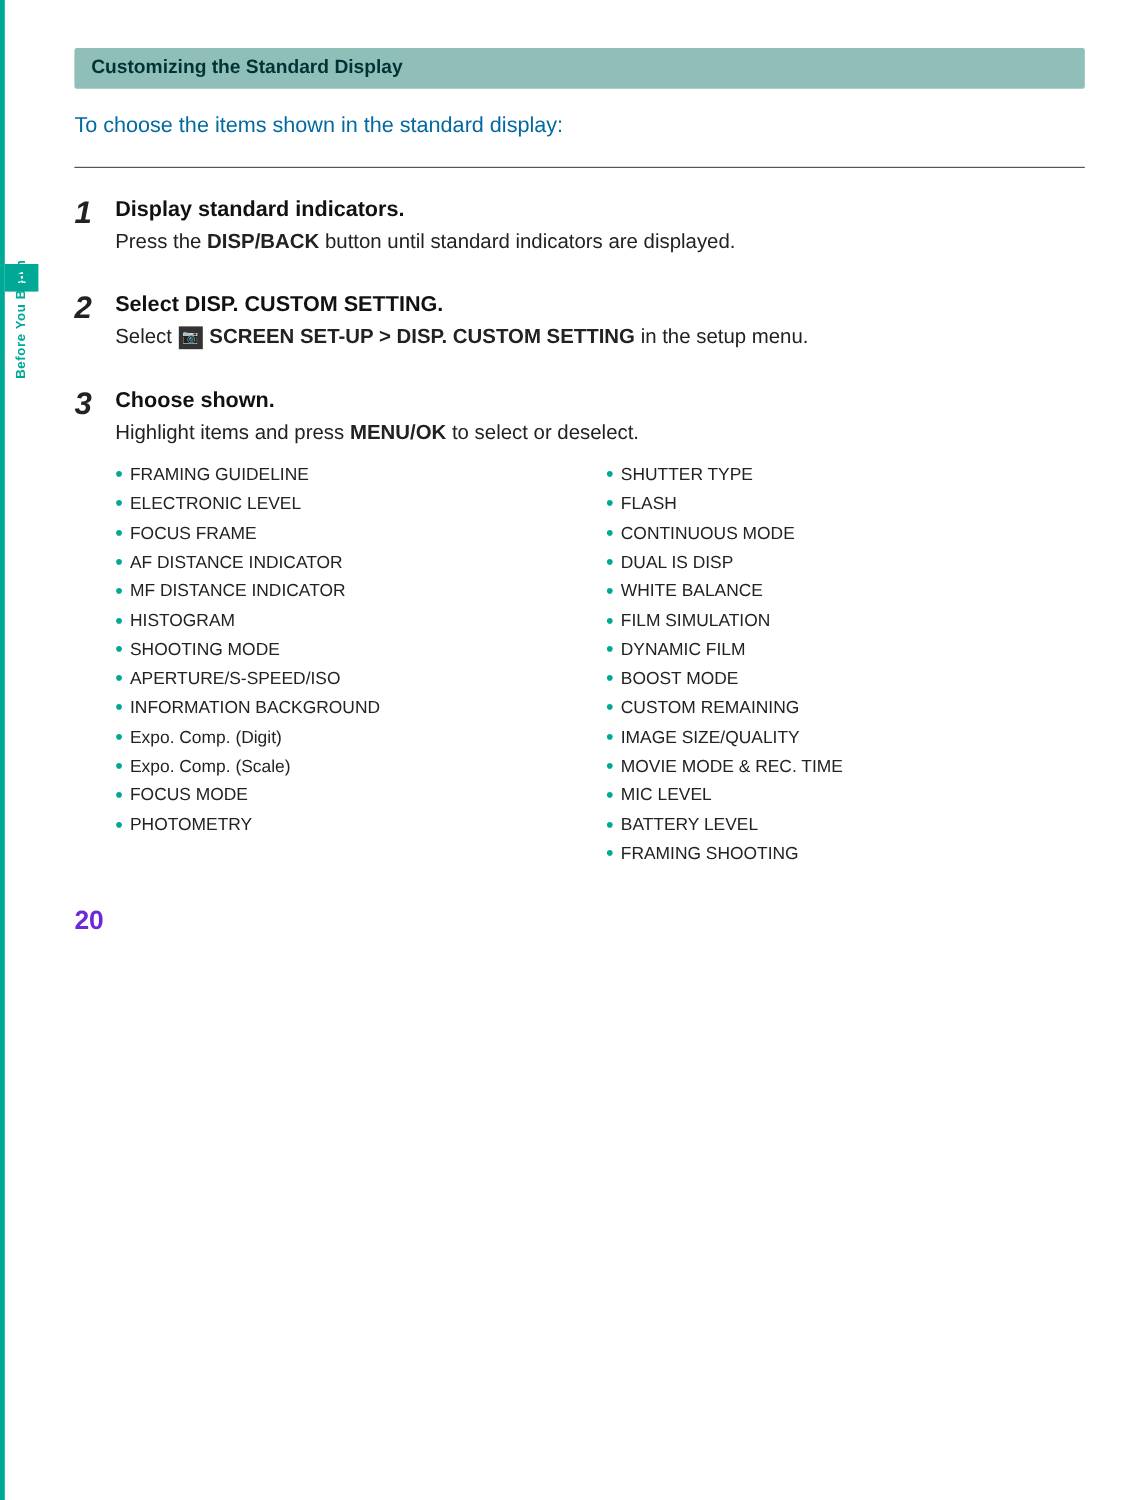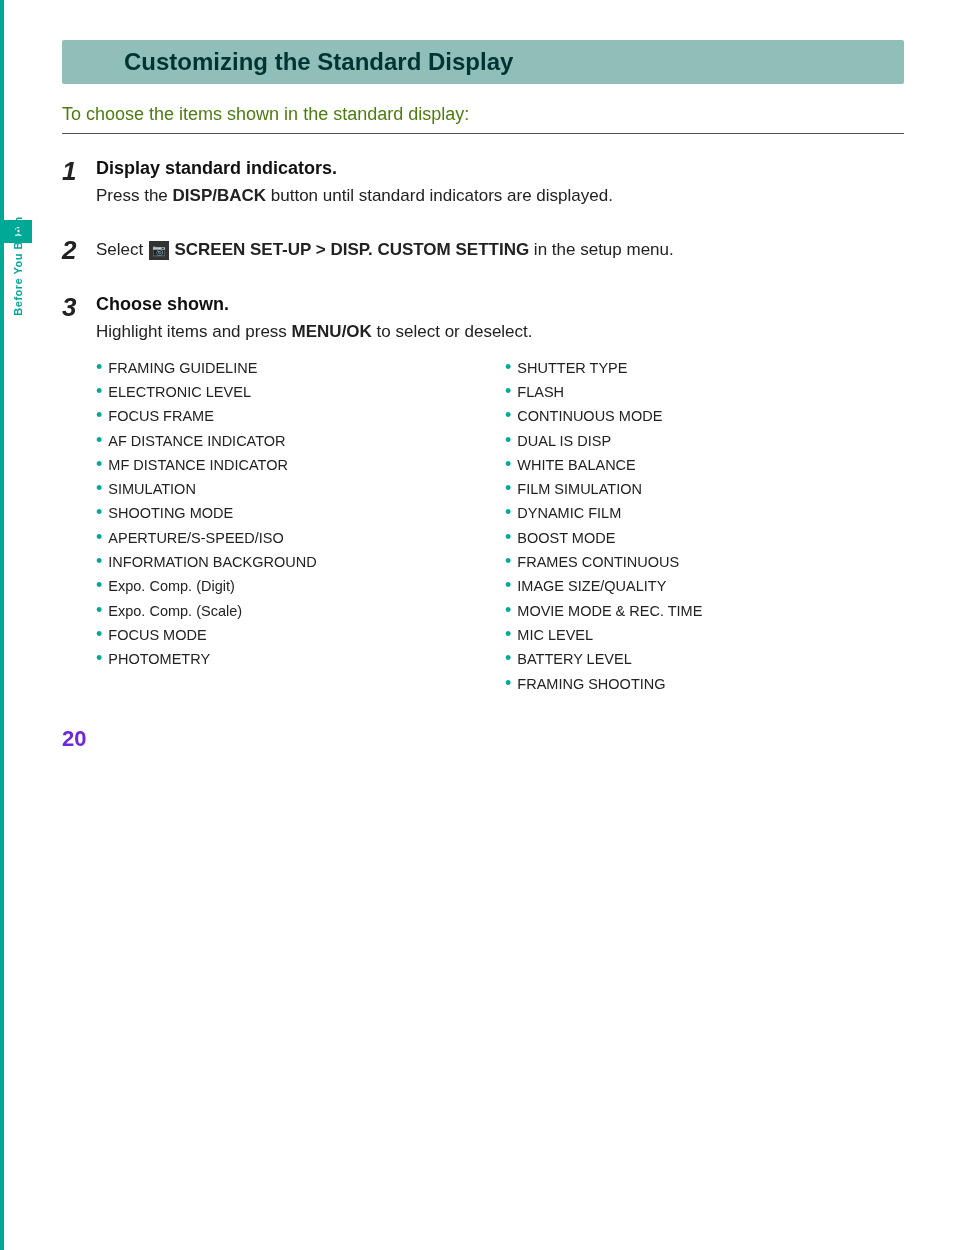--- a/index.html
+++ b/index.html
@@ -57,30 +57,29 @@
     
     .header-banner {
       background: #8fbfb8;
       padding: 8px 14px;
       margin-bottom: 20px;
       border-radius: 2px;
     }
 
     .header-banner h1 {
       color: #003333;
-      font-size: 24px;
-      font-weight: bold;
-      margin-left: 48px;
+      font-size: 16px;
+      font-weight: bold;
     }
 
     
     .intro-text {
       font-size: 18px;
-      color: #4d7c0f;
-      margin-bottom: 8px;
+      color: #0369a1;
+      margin-bottom: 24px;
     }
 
     
     .divider {
       border: none;
       border-top: 1.5px solid #555;
       margin-bottom: 24px;
     }
 
     
@@ -191,20 +190,21 @@
       <div class="step-title">Display standard indicators.</div>
       <div class="step-body">
         Press the <span class="bold">DISP/BACK</span> button until standard indicators are displayed.
       </div>
     </div>
   </div>
 
   <div class="step">
     <div class="step-number">2</div>
     <div class="step-content">
+      <div class="step-title">Select <span>DISP. CUSTOM SETTING</span>.</div>
       <div class="step-body">
         Select <span class="icon-box">📷</span> <span class="bold">SCREEN SET-UP &gt; DISP. CUSTOM SETTING</span> in the setup menu.
       </div>
     </div>
   </div>
 
   <div class="step">
     <div class="step-number">3</div>
     <div class="step-content">
       <div class="step-title">Choose shown.</div>
@@ -229,21 +229,21 @@
             <li>
               <span class="bullet-dot">•</span>
               <span>AF DISTANCE INDICATOR</span>
             </li>
             <li>
               <span class="bullet-dot">•</span>
               <span>MF DISTANCE INDICATOR</span>
             </li>
             <li>
               <span class="bullet-dot">•</span>
-              <span>SIMULATION</span>
+              <span>HISTOGRAM</span>
             </li>
             <li>
               <span class="bullet-dot">•</span>
               <span>SHOOTING MODE</span>
             </li>
             <li>
               <span class="bullet-dot">•</span>
               <span>APERTURE/S-SPEED/ISO</span>
             </li>
             <li>
@@ -295,21 +295,21 @@
             <li>
               <span class="bullet-dot">•</span>
               <span>DYNAMIC FILM</span>
             </li>
             <li>
               <span class="bullet-dot">•</span>
               <span>BOOST MODE</span>
             </li>
             <li>
               <span class="bullet-dot">•</span>
-              <span>FRAMES CONTINUOUS</span>
+              <span>CUSTOM REMAINING</span>
             </li>
             <li>
               <span class="bullet-dot">•</span>
               <span>IMAGE SIZE/QUALITY</span>
             </li>
             <li>
               <span class="bullet-dot">•</span>
               <span>MOVIE MODE &amp; REC. TIME</span>
             </li>
             <li>

